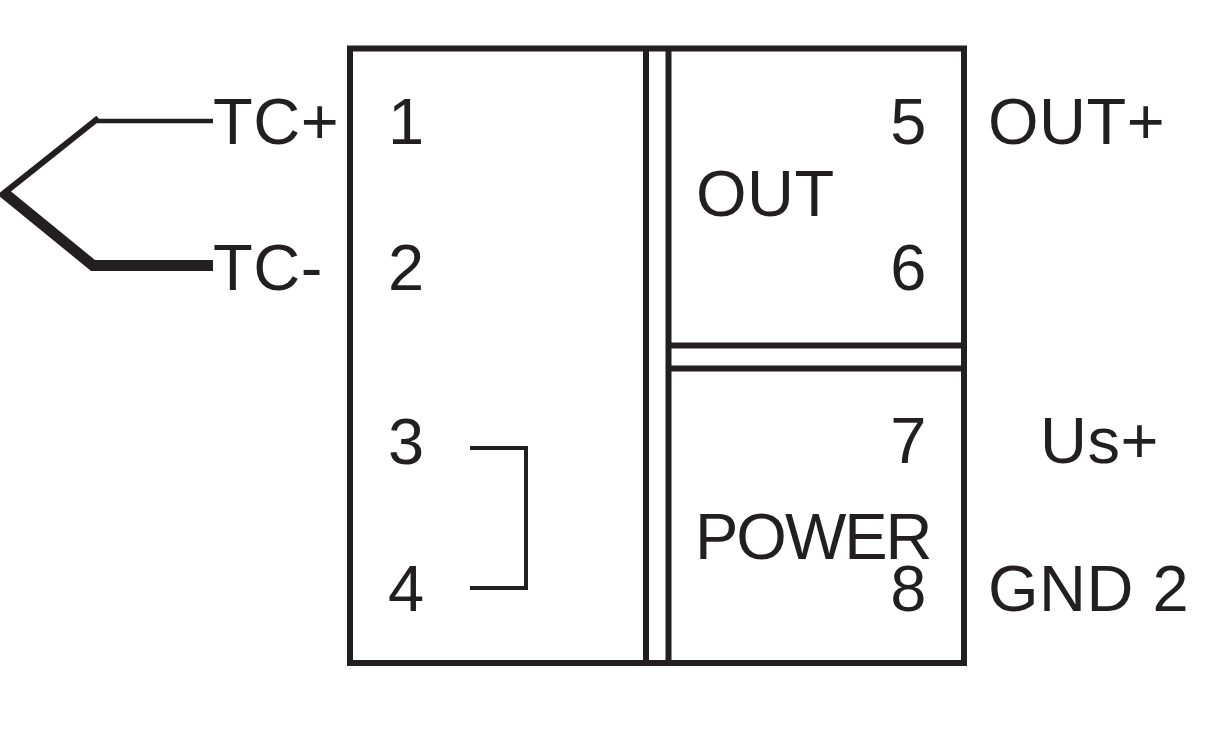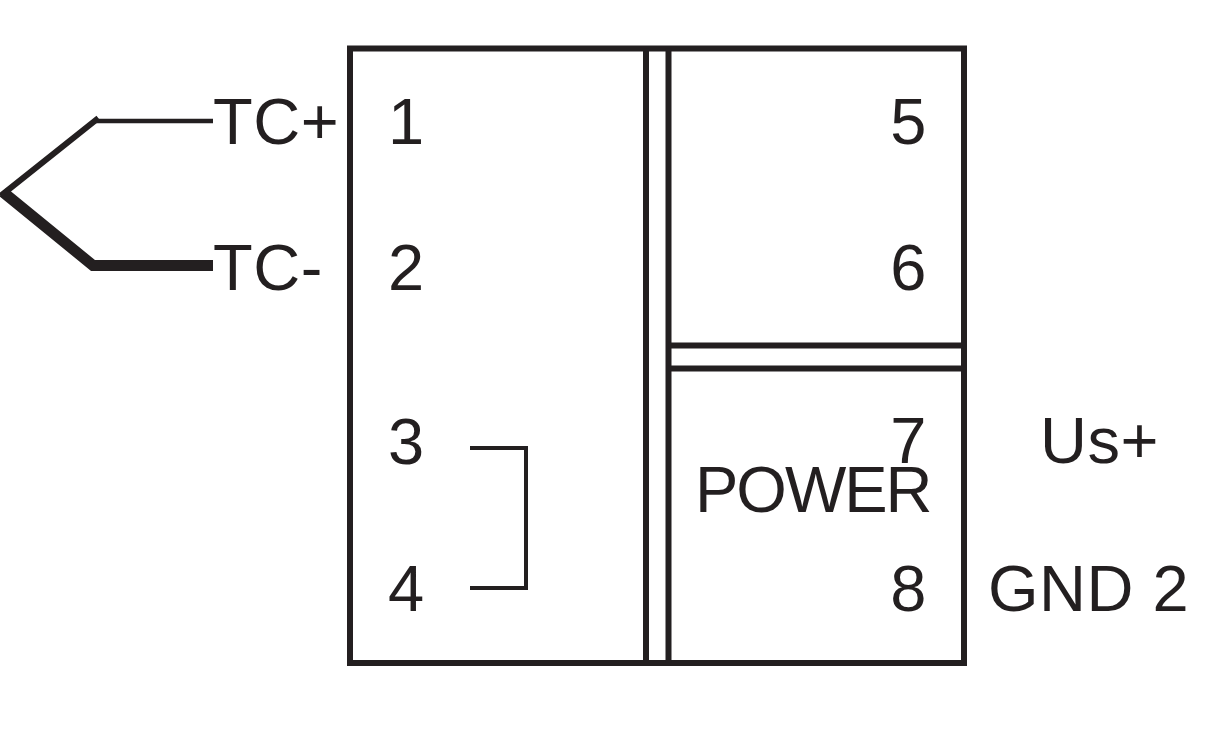--- a/index.html
+++ b/index.html
@@ -63,23 +63,25 @@
   </svg>
 
   <div class="lbl" style="left:213px; top:235px;">TC-</div>
   <div class="lbl" style="left:213px; top:89px;">TC+</div>
 
   <div class="lbl" style="left:388px; top:89px;">1</div>
   <div class="lbl" style="left:388px; top:235px;">2</div>
   <div class="lbl" style="left:388px; top:409px;">3</div>
   <div class="lbl" style="left:388px; top:556px;">4</div>
 
-  <div class="lbl tight" style="left:695px; top:457px;">POWER</div>
+  <div class="lbl" style="left:696px; top:161px;">OUT</div>
+  <div class="lbl tight" style="left:695px; top:504px;">POWER</div>
 
   <div class="lbl pin-right" style="left:850px; top:89px;">5</div>
   <div class="lbl pin-right" style="left:850px; top:235px;">6</div>
   <div class="lbl pin-right" style="left:850px; top:408px;">7</div>
   <div class="lbl pin-right" style="left:850px; top:556px;">8</div>
 
+  <div class="lbl" style="left:988px; top:89px;">OUT+</div>
   <div class="lbl" style="left:1040px; top:408px;">Us+</div>
   <div class="lbl" style="left:988px; top:556px;">GND 2</div>
 
 </div>
 
 </body></html>

